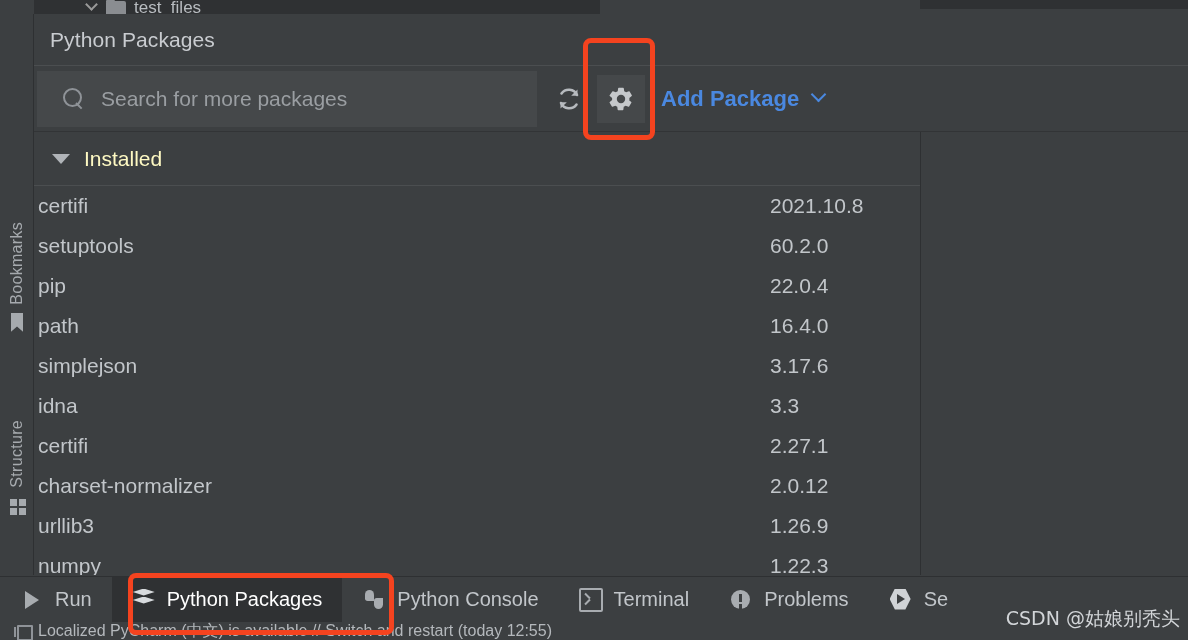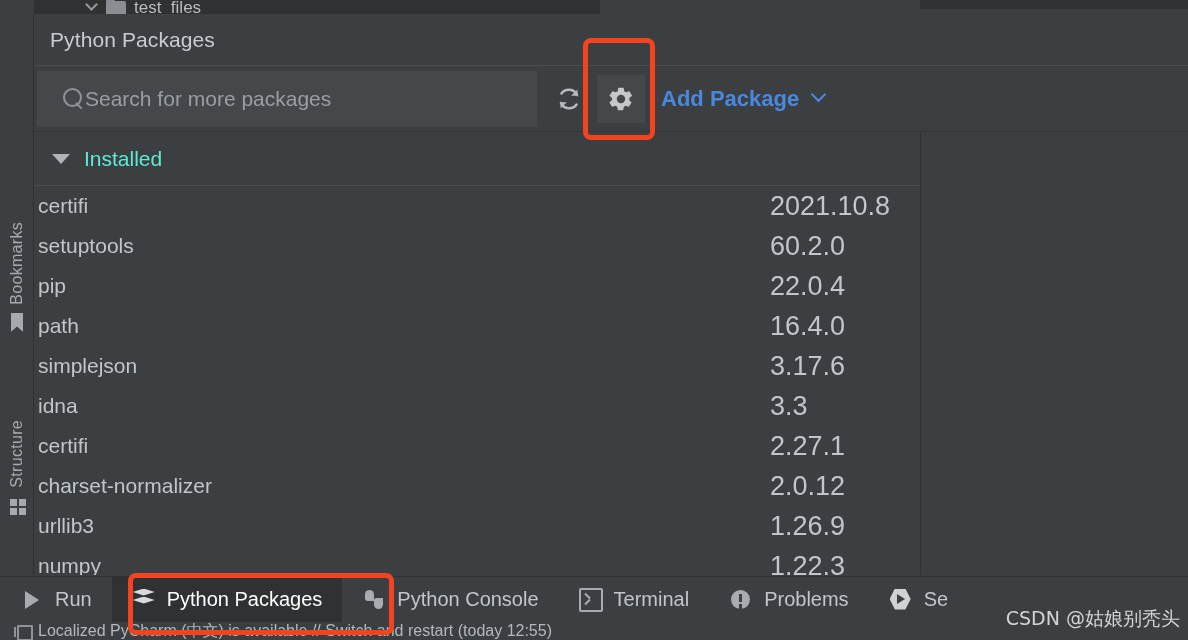--- a/index.html
+++ b/index.html
@@ -115,20 +115,21 @@
     border-bottom: 1px solid #323436;
     display: flex;
     align-items: center;
   }
   #search-box {
     margin-left: 3px;
     width: 500px; height: 56px;
     background: #45484a;
     display: flex;
     align-items: center;
+    gap: 16px;
     padding-left: 26px;
     cursor: text;
   }
   .search-icon {
     width: 22px; height: 22px;
     flex: none;
     position: relative;
   }
   .search-icon::before {
     content: "";
@@ -216,40 +217,40 @@
   }
   .tri-down {
     width: 0; height: 0;
     border-left: 9px solid transparent;
     border-right: 9px solid transparent;
     border-top: 10px solid #b0b4b8;
     flex: none;
   }
   #installed-header .txt {
     font-size: 21px;
-    color: #5eead4;
+    color: #fef9c3;
   }
 
   .pkg-row {
     height: 40px;
     display: flex;
     align-items: center;
     cursor: default;
   }
   .pkg-name {
     padding-left: 4px;
     font-size: 21px;
     color: #c2c6ca;
     flex: none;
     width: 736px;
     white-space: nowrap;
     overflow: hidden;
   }
   .pkg-version {
-    font-size: 27px;
+    font-size: 21px;
     color: #c2c6ca;
     white-space: nowrap;
   }
 
   
   #detail-pane {
     position: absolute;
     left: 888px; top: 118px;
     width: 266px; height: 443px;
     background: #3c3f41;

